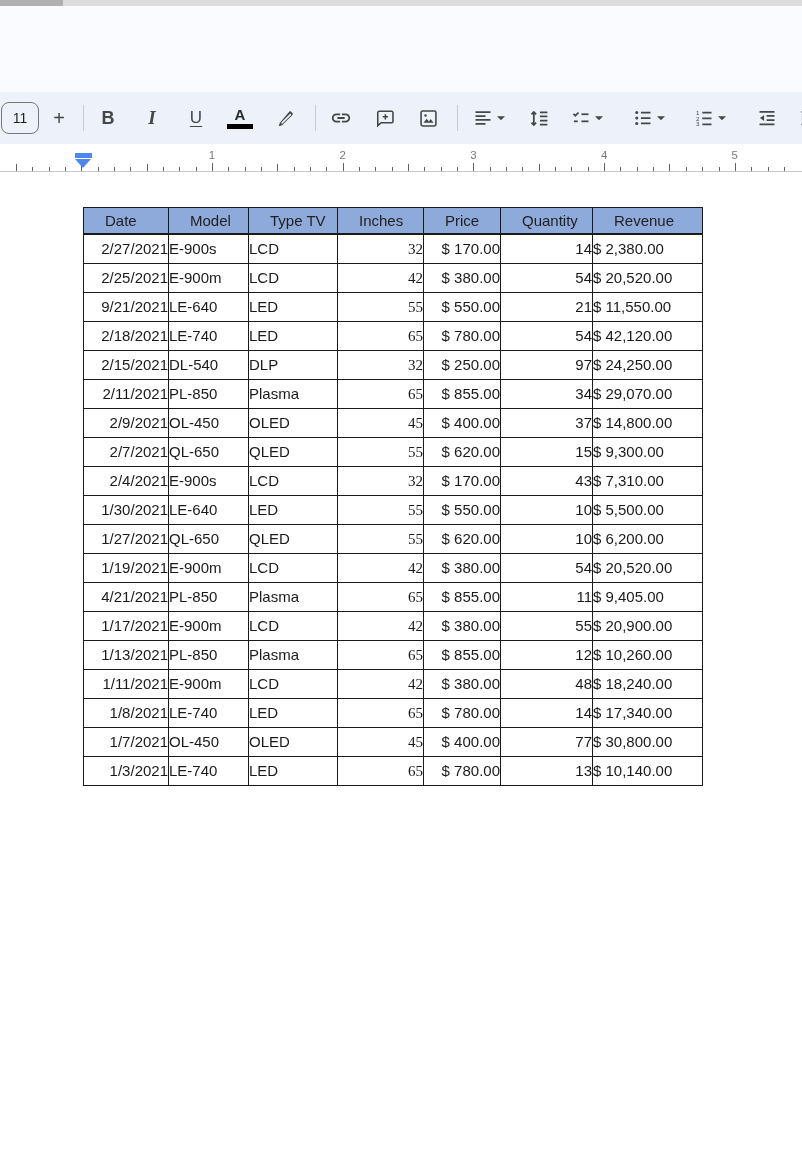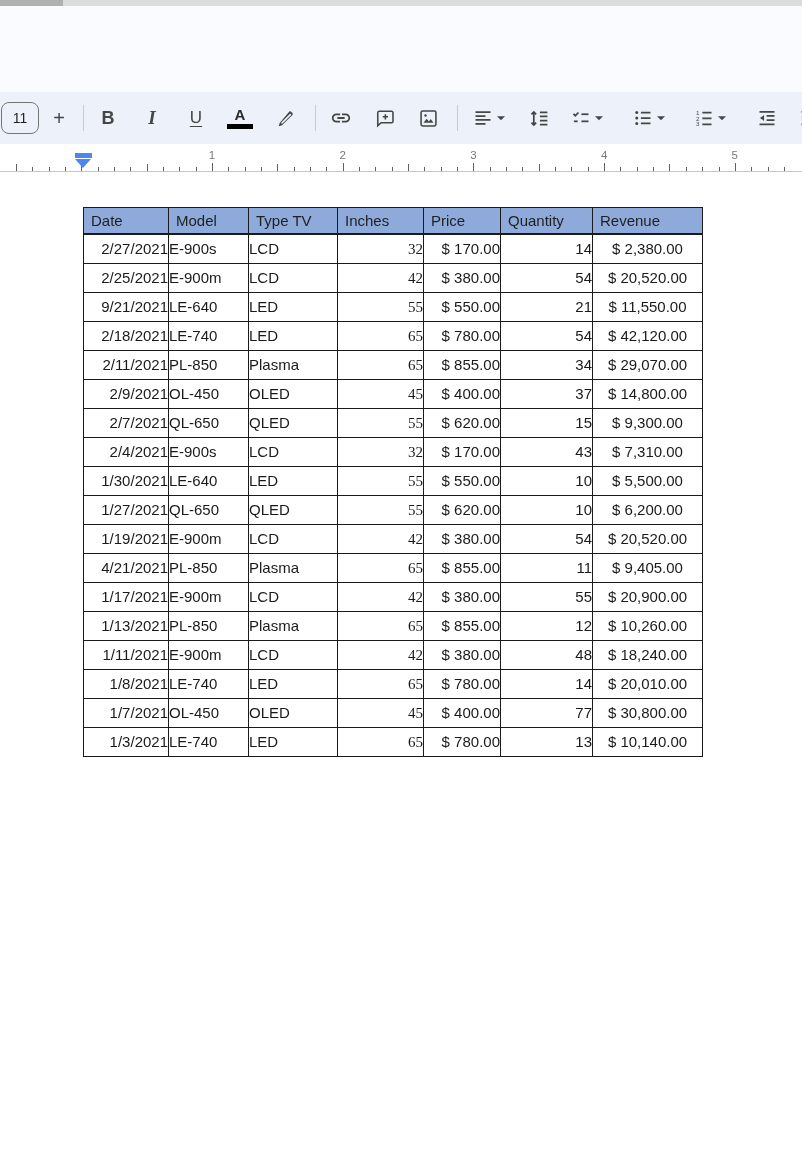--- a/index.html
+++ b/index.html
@@ -44,31 +44,31 @@
 
   
   .doc-table{
     position:absolute;left:83px;top:207px;
     border-collapse:collapse;table-layout:fixed;width:619px;
     font-size:15px;color:#1a1a1a;
   }
   .doc-table th,.doc-table td{border:1.5px solid #1a1a1a;padding:0;}
   .doc-table thead th{
     background:#8eaadb;height:25px;line-height:25px;vertical-align:middle;
-    font-weight:400;text-align:left;padding-left:7px;color:#1f1f1f;
+    font-weight:400;text-align:left;padding-left:21px;color:#1f1f1f;
     border-bottom-width:2.5px;
   }
   .doc-table td{line-height:28px;vertical-align:bottom;background:#fff;}
   .c-date{text-align:right;padding:0 5px 0 14px;word-break:break-all;}
   .c-model{text-align:left;padding-left:5px;}
   .c-type{text-align:left;padding-left:5px;}
   .c-inches{text-align:right;padding-right:5px;font-family:Liberation Serif, serif;}
   .c-price{text-align:right;padding-left:5px;}
   .c-qty{text-align:right;padding-right:5px;}
-  .c-revenue{text-align:center;padding-right:6px;}
+  .c-revenue{text-align:left;padding-right:6px;}
 </style>
 </head>
 <body>
 
 <div class="top-strip">
   <div class="top-strip-seg"></div>
 </div>
 <div class="pre-toolbar"></div>
 
 <div class="toolbar">
@@ -336,20 +336,29 @@
       <tr>
         <td class="c-date">2/18/2021</td>
         <td class="c-model">LE-740</td>
         <td class="c-type">LED</td>
         <td class="c-inches">65</td>
         <td class="c-price">$ 780.00</td>
         <td class="c-qty">54</td>
         <td class="c-revenue">$ 42,120.00</td>
       </tr>
       <tr>
+        <td class="c-date">2/15/2021</td>
+        <td class="c-model">DL-540</td>
+        <td class="c-type">DLP</td>
+        <td class="c-inches">32</td>
+        <td class="c-price">$ 250.00</td>
+        <td class="c-qty">97</td>
+        <td class="c-revenue">$ 24,250.00</td>
+      </tr>
+      <tr>
         <td class="c-date">2/11/2021</td>
         <td class="c-model">PL-850</td>
         <td class="c-type">Plasma</td>
         <td class="c-inches">65</td>
         <td class="c-price">$ 855.00</td>
         <td class="c-qty">34</td>
         <td class="c-revenue">$ 29,070.00</td>
       </tr>
       <tr>
         <td class="c-date">2/9/2021</td>
@@ -441,21 +450,21 @@
         <td class="c-qty">48</td>
         <td class="c-revenue">$ 18,240.00</td>
       </tr>
       <tr>
         <td class="c-date">1/8/2021</td>
         <td class="c-model">LE-740</td>
         <td class="c-type">LED</td>
         <td class="c-inches">65</td>
         <td class="c-price">$ 780.00</td>
         <td class="c-qty">14</td>
-        <td class="c-revenue">$ 20,010.00</td>
+        <td class="c-revenue">$ 17,340.00</td>
       </tr>
       <tr>
         <td class="c-date">1/7/2021</td>
         <td class="c-model">OL-450</td>
         <td class="c-type">OLED</td>
         <td class="c-inches">45</td>
         <td class="c-price">$ 400.00</td>
         <td class="c-qty">77</td>
         <td class="c-revenue">$ 30,800.00</td>
       </tr>

